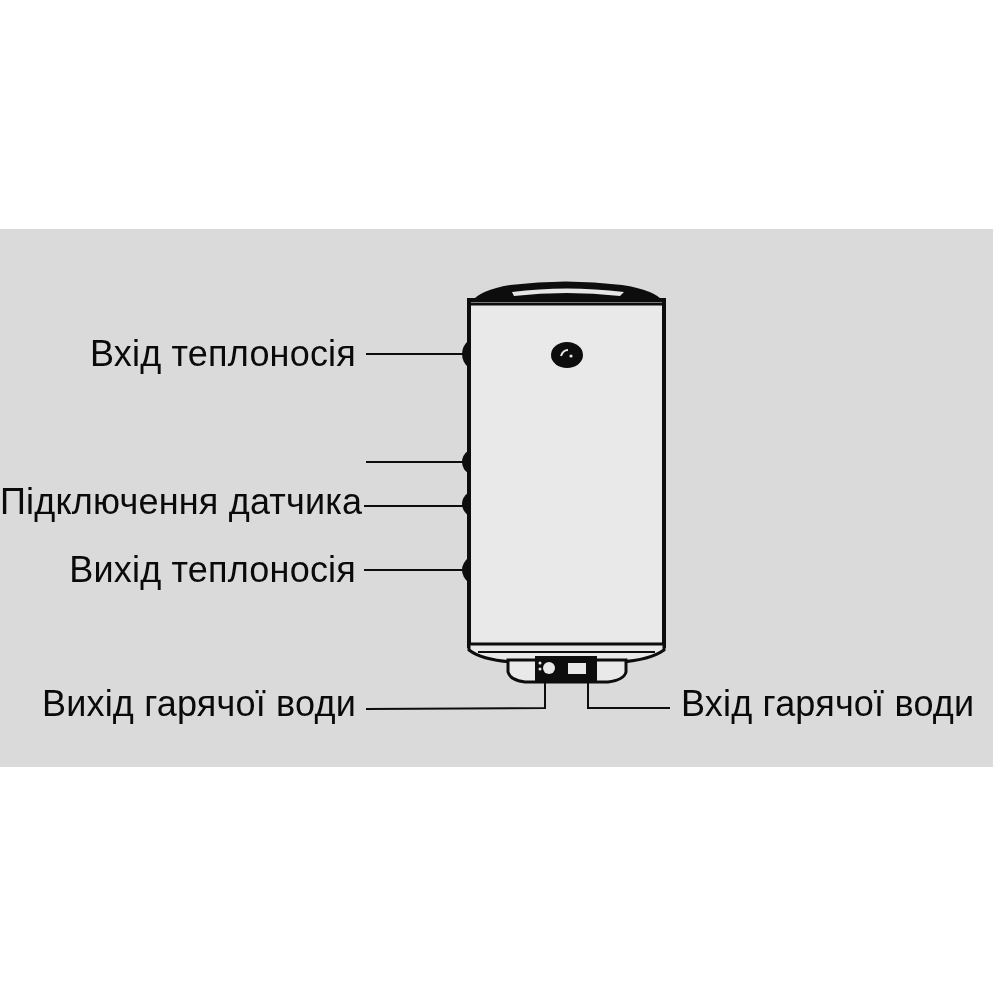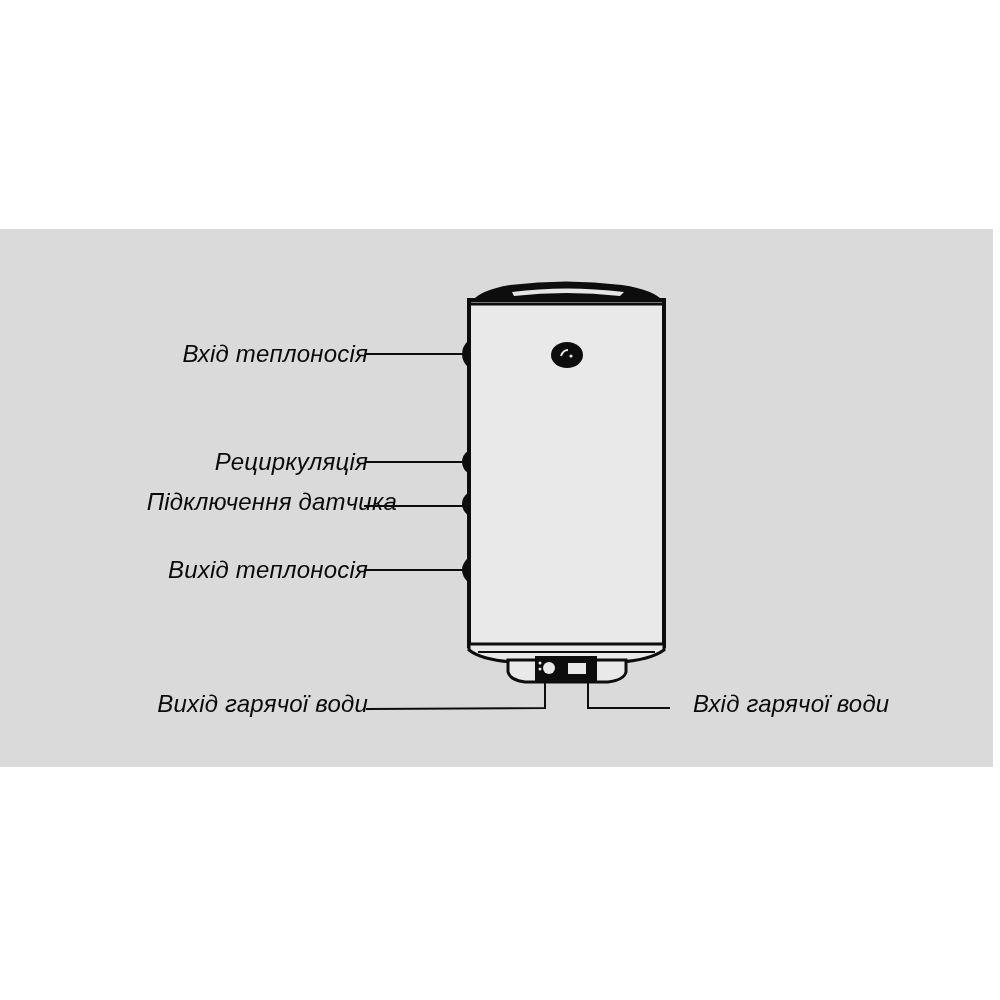--- a/index.html
+++ b/index.html
@@ -27,27 +27,25 @@
     svg.drawing {
       position: absolute;
       left: 0;
       top: 0;
       width: 1000px;
       height: 1000px;
     }
     .label {
       position: absolute;
       font-family: "Liberation Sans", "DejaVu Sans", sans-serif;
-      font-style: italic;
-      font-size: 24px;
+      font-size: 36px;
       line-height: 32px;
       color: #0a0a0a;
       white-space: nowrap;
       letter-spacing: 0.2px;
-      margin-left: 12px;
     }
     .label.right-align {
       text-align: right;
     }
   </style>
 </head>
 <body>
 
 <div class="stage">
   <div class="panel"></div>
@@ -96,22 +94,21 @@
       <line x1="364" y1="570" x2="463" y2="570"></line>
 
       <polyline points="366,709 545,708 545,682"></polyline>
 
       <polyline points="588,682 588,708 670,708"></polyline>
     </g>
   </svg>
 
   <div class="label right-align" style="left: 60px; top: 338px; width: 296px;">Вхід теплоносія</div>
 
-  <div class="label right-align" style="left: 60px; top: 446px; width: 296px;">Рециркуляція</div>
 
-  <div class="label right-align" style="left: 0px; top: 486px; width: 356px; padding-left: 29px;">Підключення датчика</div>
+  <div class="label right-align" style="left: 0px; top: 486px; width: 356px;">Підключення датчика</div>
 
   <div class="label right-align" style="left: 40px; top: 554px; width: 316px; text-align: right;">Вихід теплоносія</div>
 
   <div class="label" style="left: 681px; top: 688px;">Вхід гарячої води</div>
 
   <div class="label right-align" style="left: 20px; top: 688px; width: 336px;">Вихід гарячої води</div>
 </div>
 
 </body></html>

